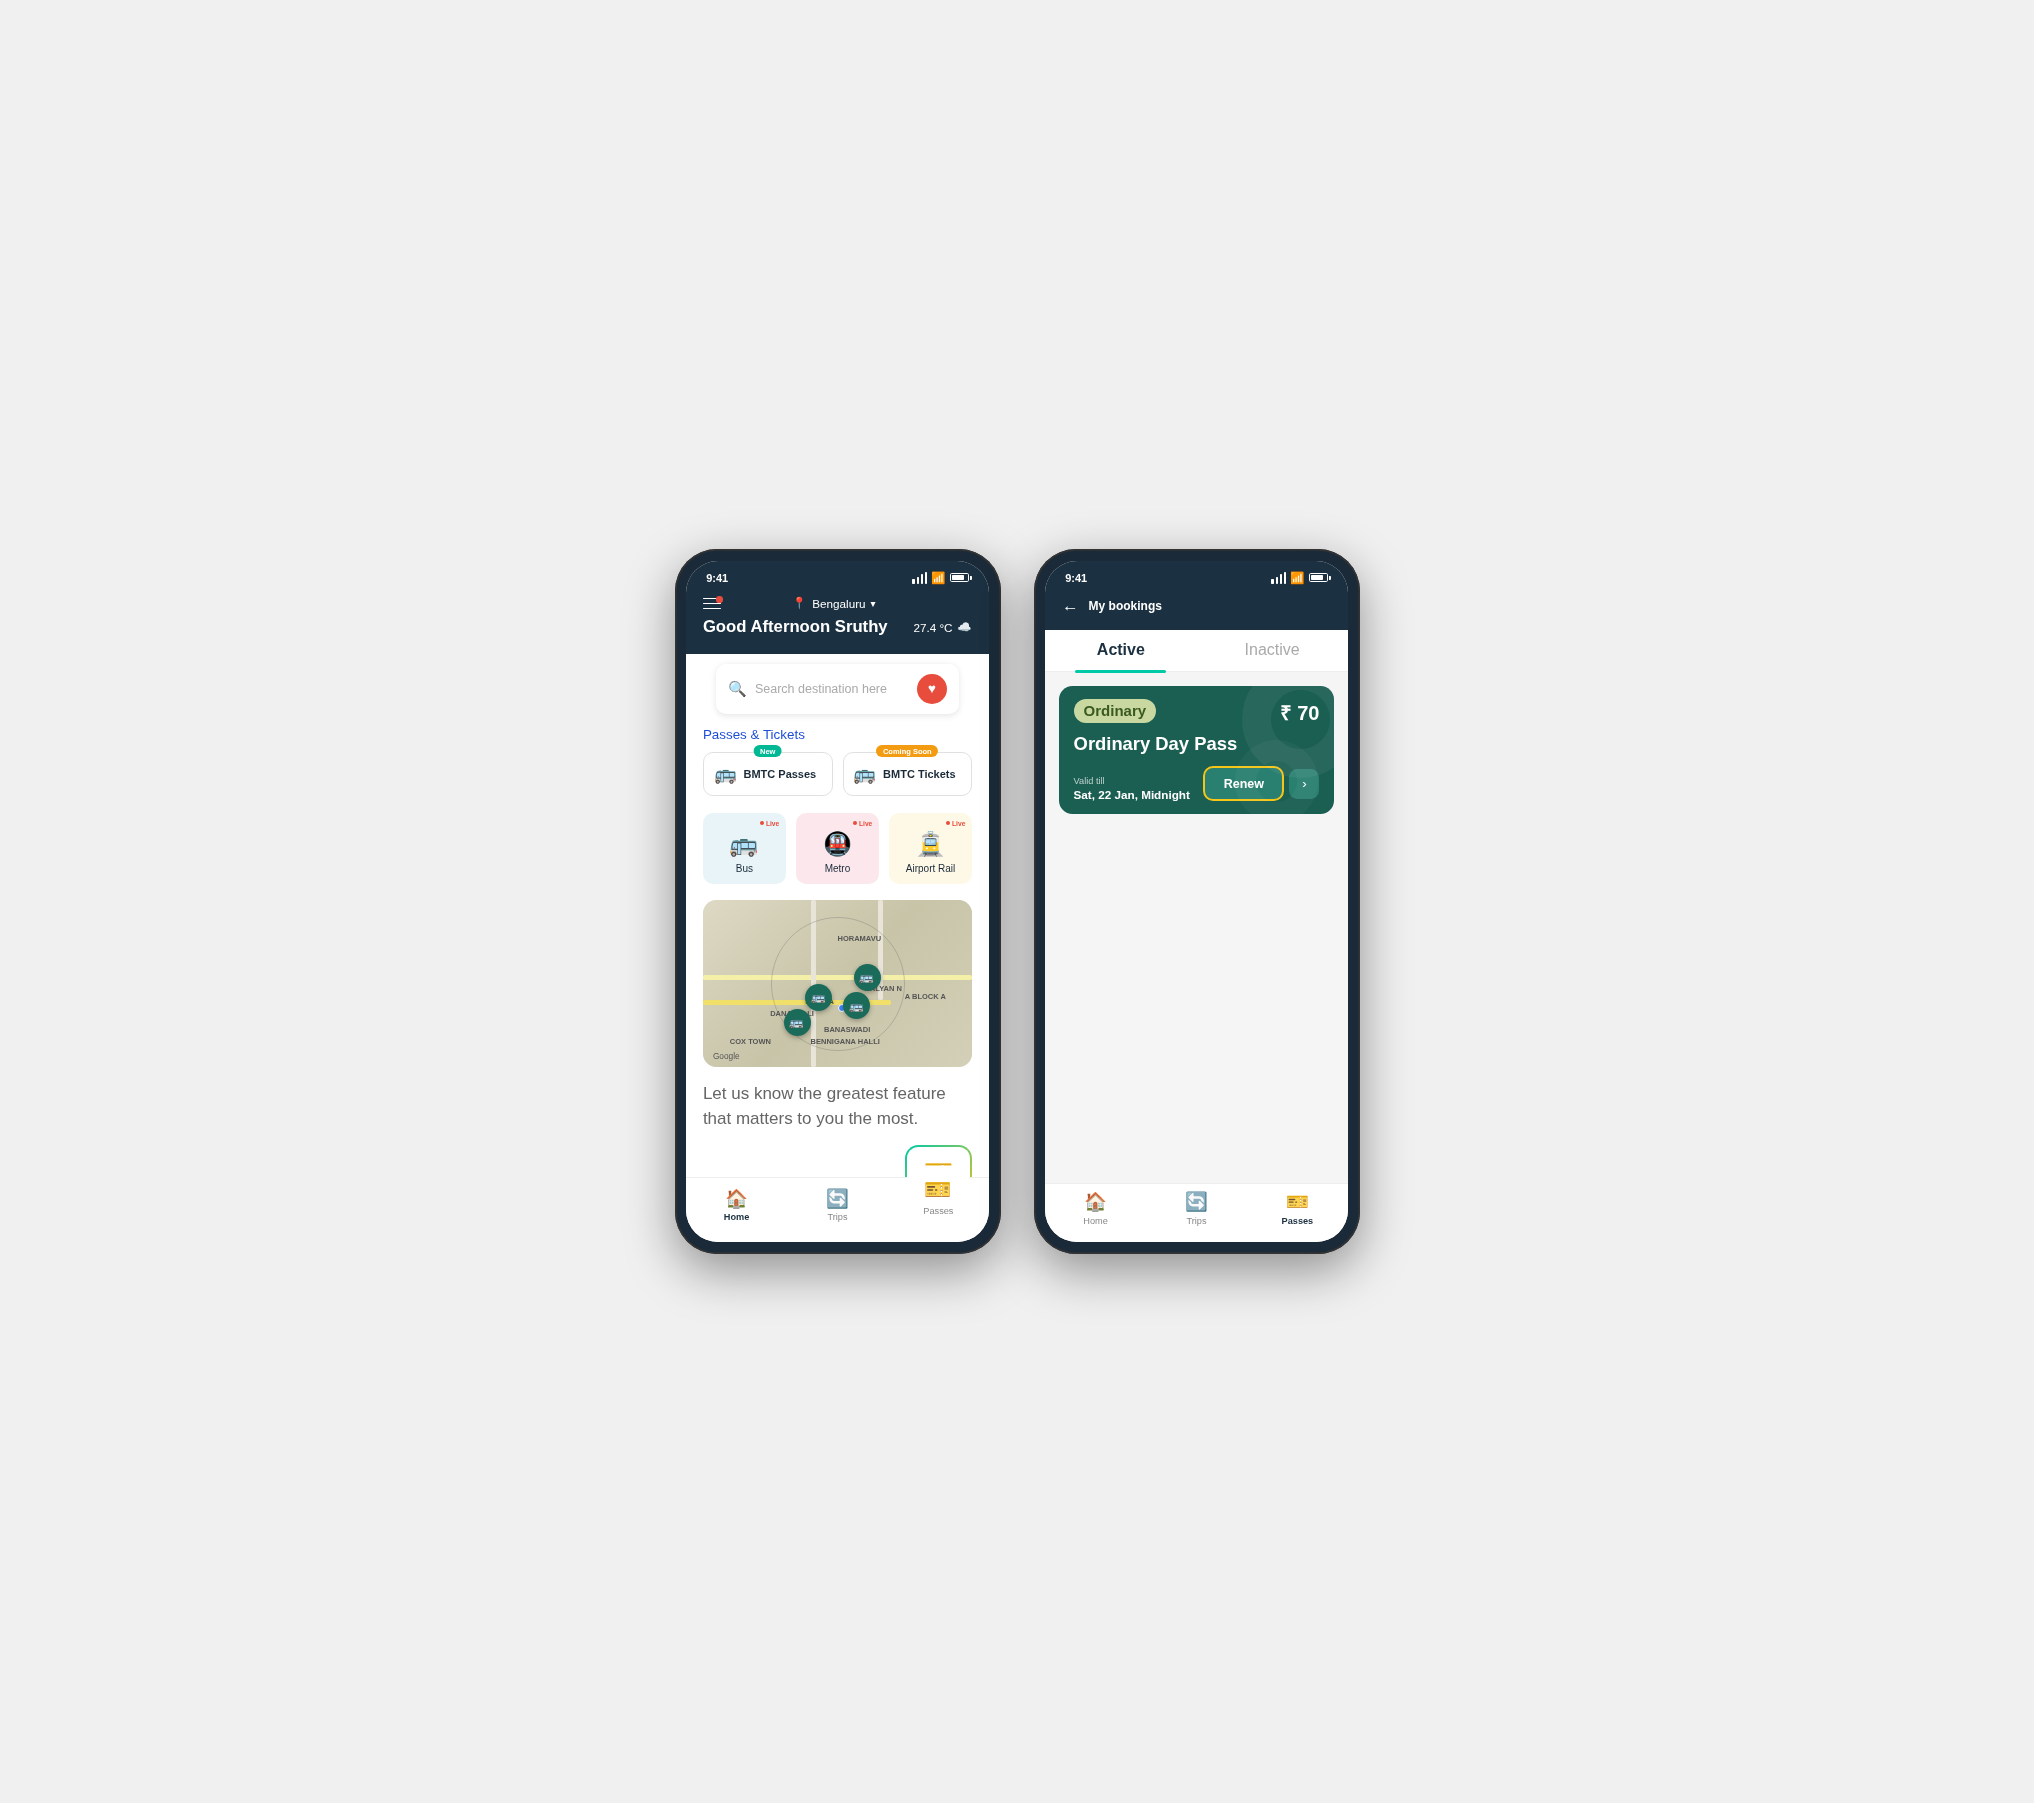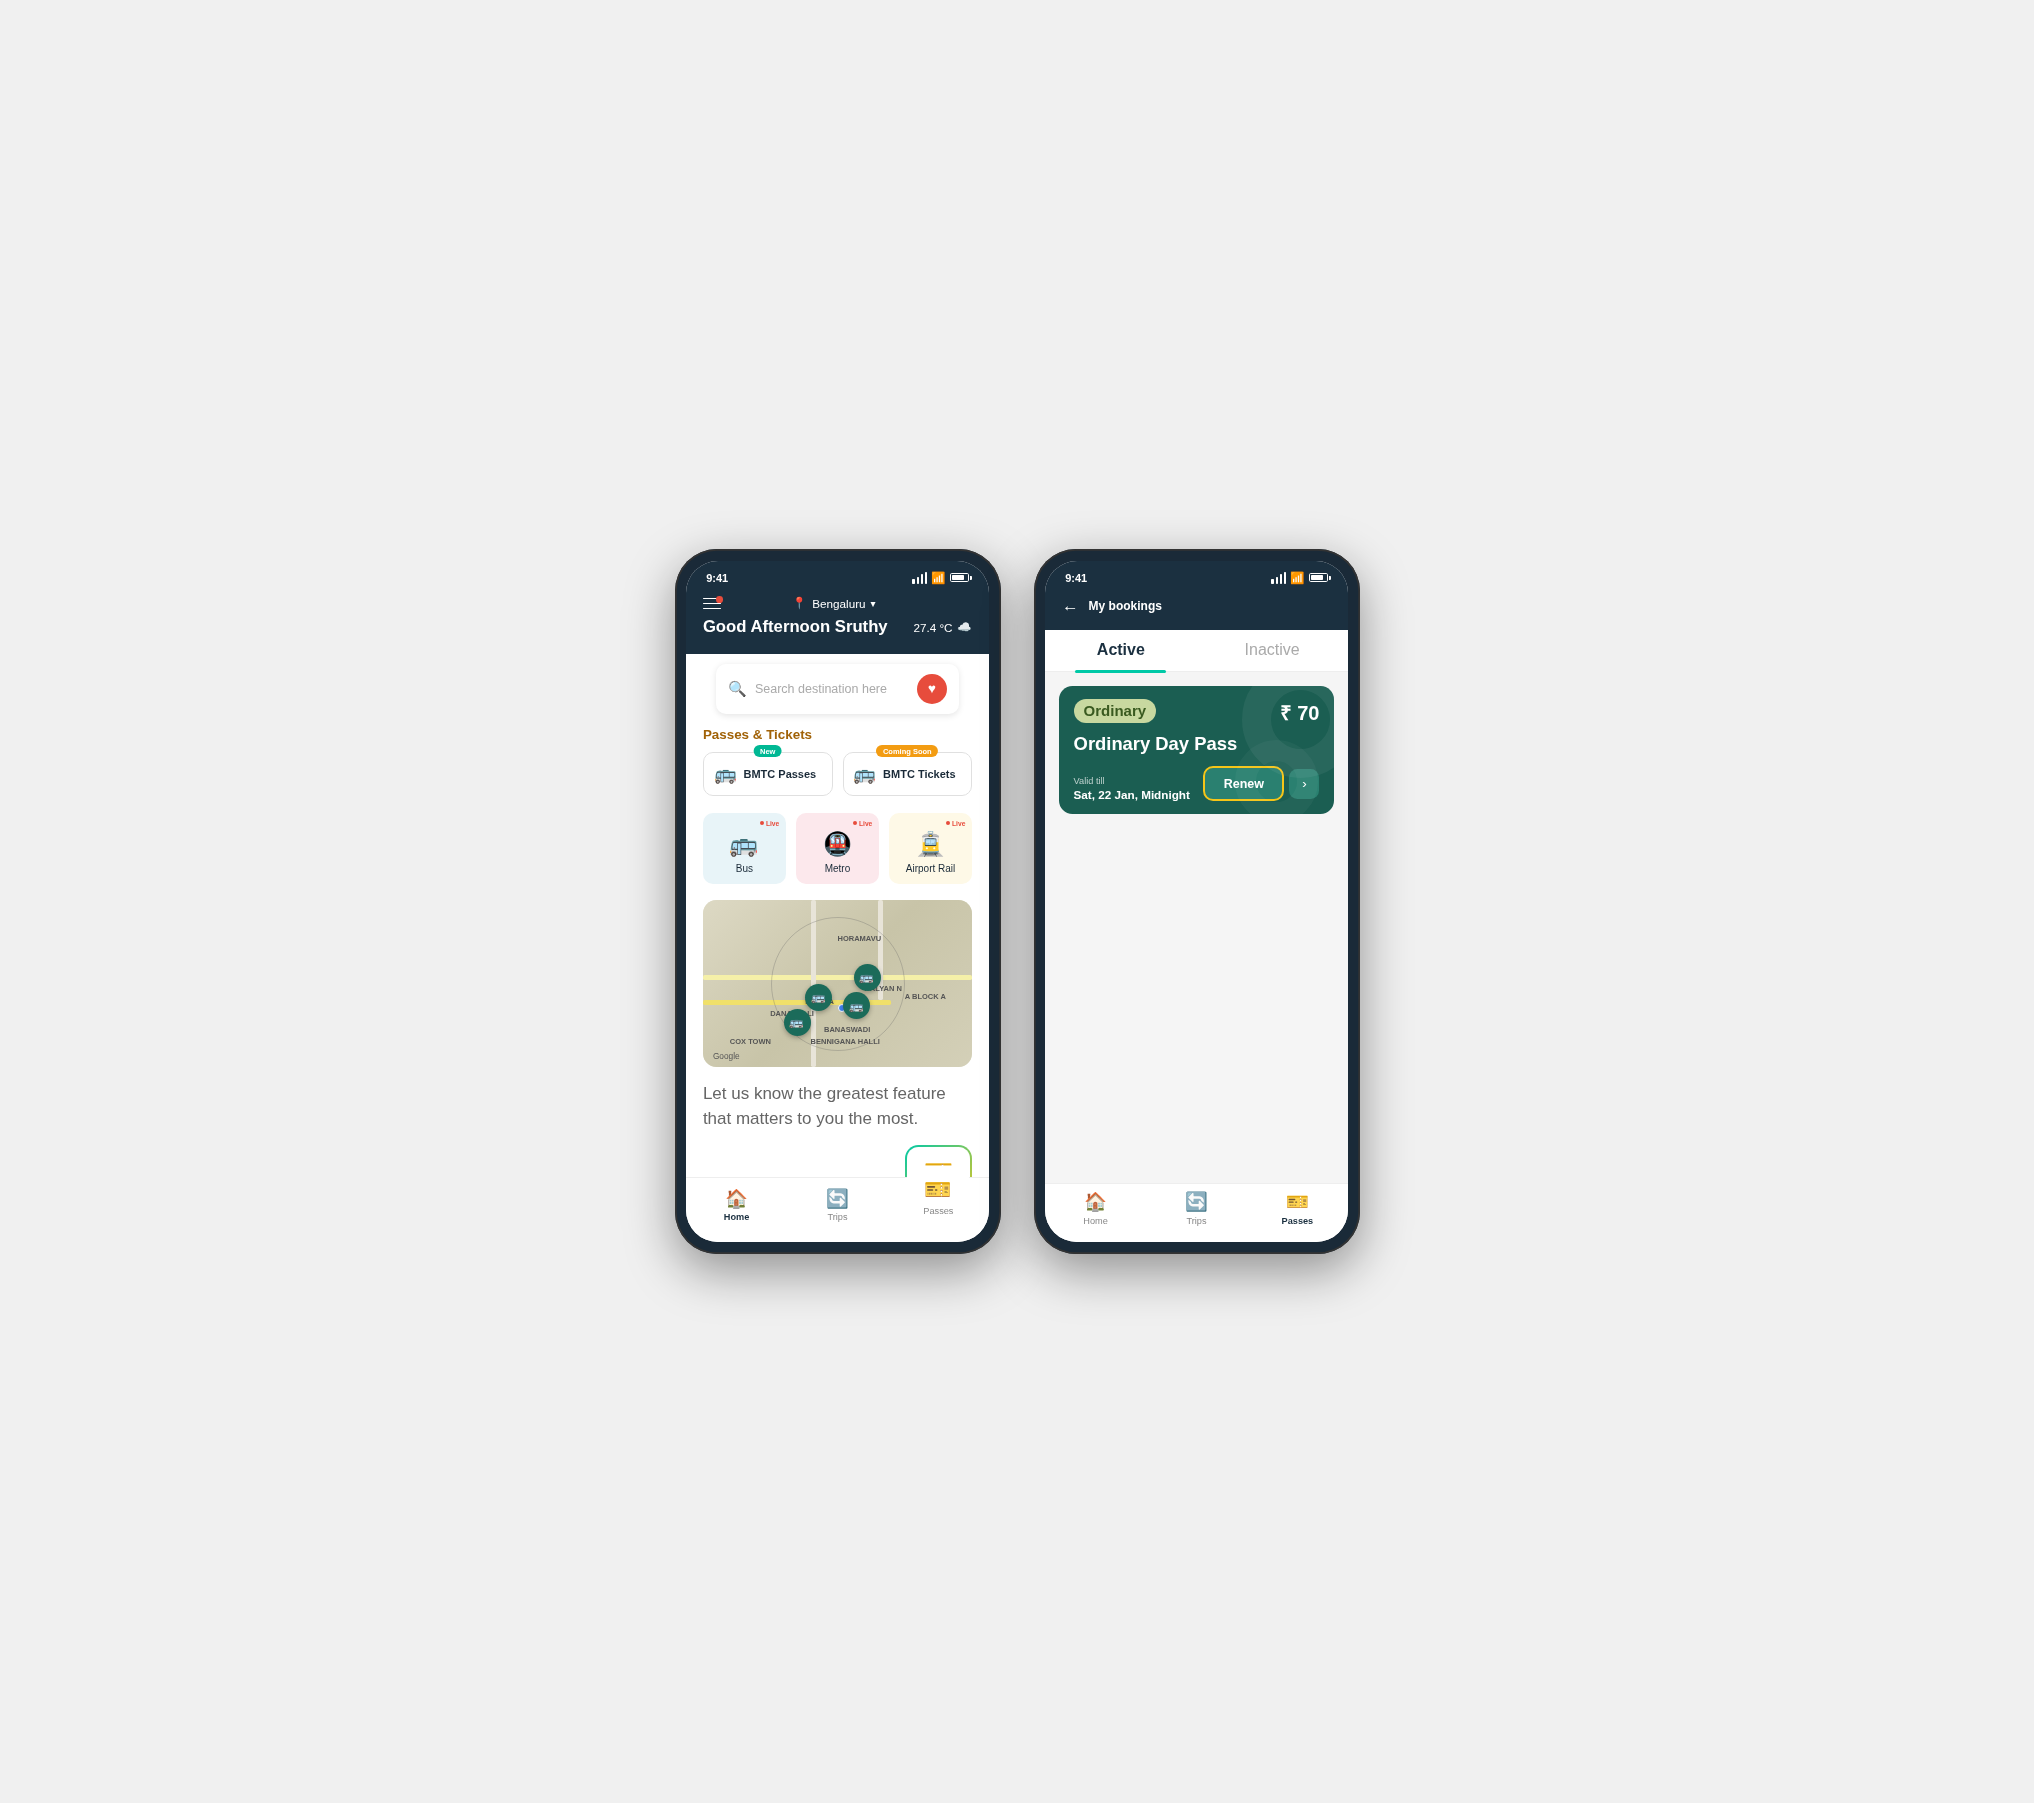--- a/index.html
+++ b/index.html
@@ -179,22 +179,22 @@
     .content-scroll {
       flex: 1;
       overflow-y: auto;
       background: white;
       padding: 13.4px 16.7px;
     }
     .content-scroll::-webkit-scrollbar { display: none; }
 
     .section-title {
       font-size: 13.4px;
-      font-weight: 700;
-      color: #a16207;
+      font-weight: 400;
+      color: #1d4ed8;
       margin-bottom: 10px;
     }
 
     
     .passes-grid {
       display: flex;
       gap: 10px;
       margin-bottom: 16.7px;
     }
     .pass-card {

